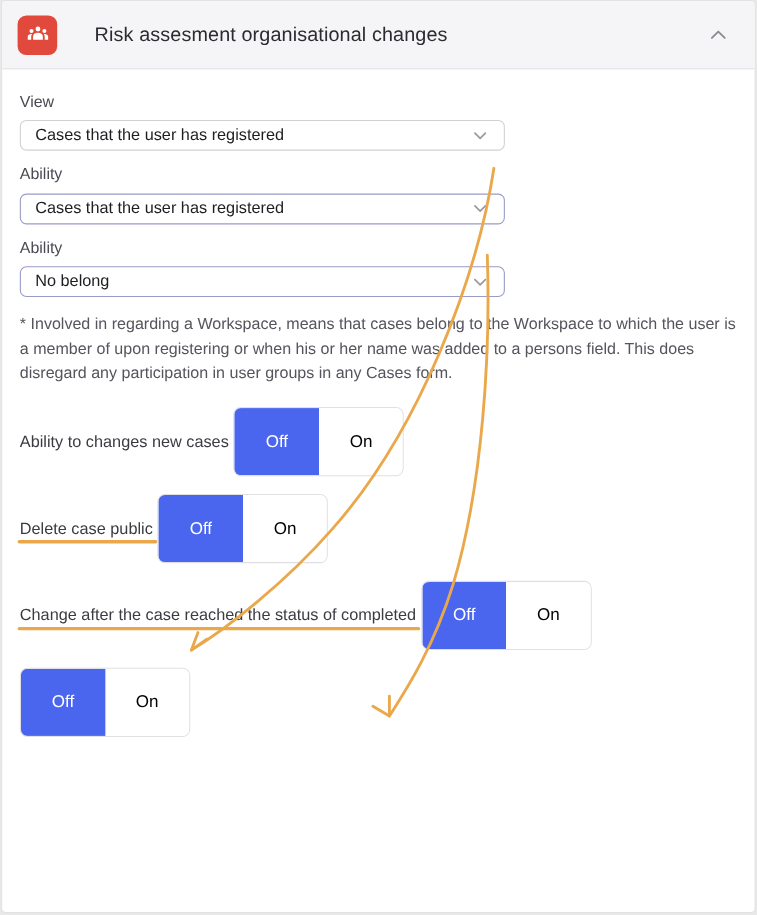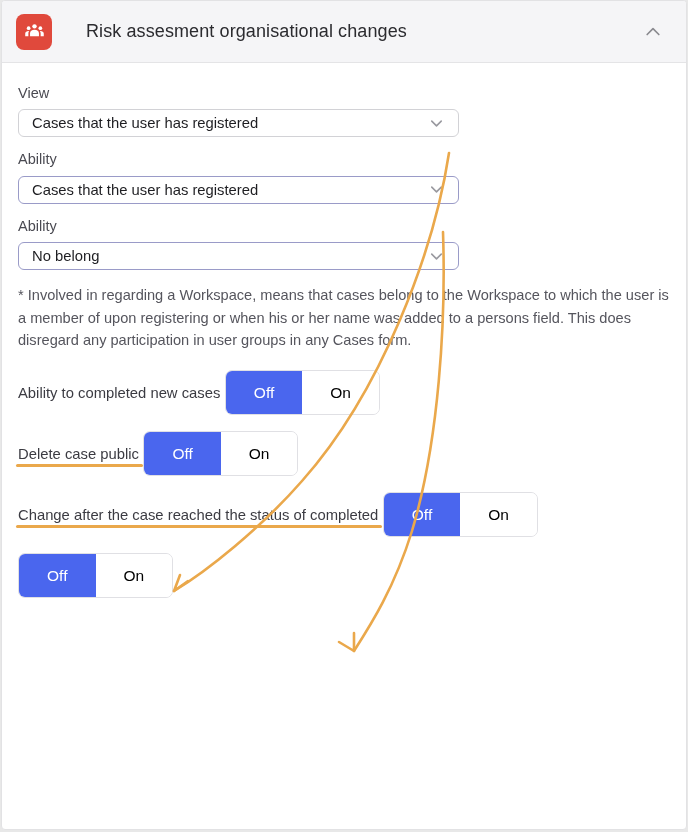--- a/index.html
+++ b/index.html
@@ -133,21 +133,21 @@
     bottom: -4px;
     height: 3px;
     background: #eaa84b;
     border-radius: 2px;
   }
   .toggle-group { margin-bottom: 14px; }
 
   .segmented {
     display: inline-flex;
     width: 155px;
-    height: 45px;
+    height: 63px;
     border-radius: 7px;
     overflow: hidden;
     border: 1px solid #e0e0e4;
     box-sizing: border-box;
     margin-top: 2px;
   }
   .seg {
     flex: 1 1 50%;
     display: flex;
     align-items: center;
@@ -226,21 +226,21 @@
           <svg width="19" height="19" viewBox="0 0 24 24" fill="none" stroke="#9a9aa0" stroke-width="2" stroke-linecap="round" stroke-linejoin="round">
             <polyline points="6,9 12,15 18,9"></polyline>
           </svg>
         </span>
       </div>
     </div>
 
     <p class="note">* Involved in regarding a Workspace, means that cases belong to the Workspace to which the user is a member of upon registering or when his or her name was added to a persons field. This does disregard any participation in user groups in any Cases form.</p>
 
     <div class="toggle-group">
-      <div class="toggle-label">Ability to completed new cases</div>
+      <div class="toggle-label">Ability to changes new cases</div>
       <div class="segmented">
         <div class="seg active">Off</div>
         <div class="seg inactive">On</div>
       </div>
     </div>
 
     <div class="toggle-group">
       <div class="toggle-label marked">Delete case public</div>
       <div class="segmented">
         <div class="seg active">Off</div>

